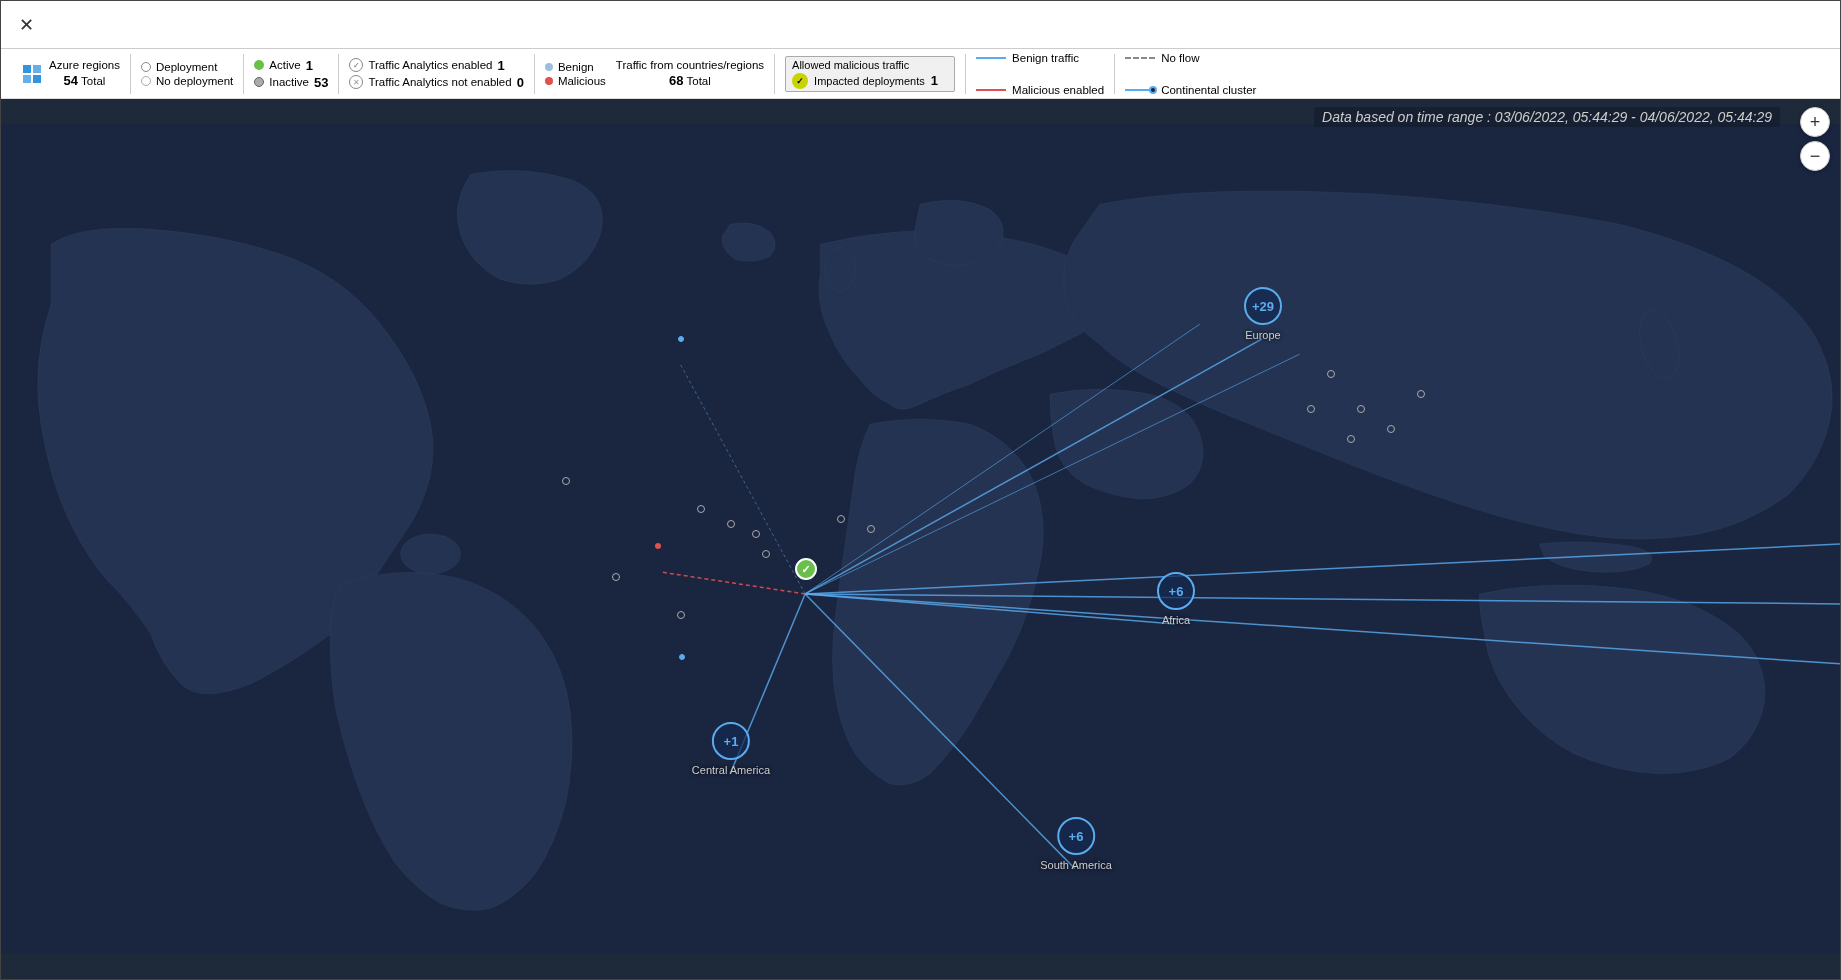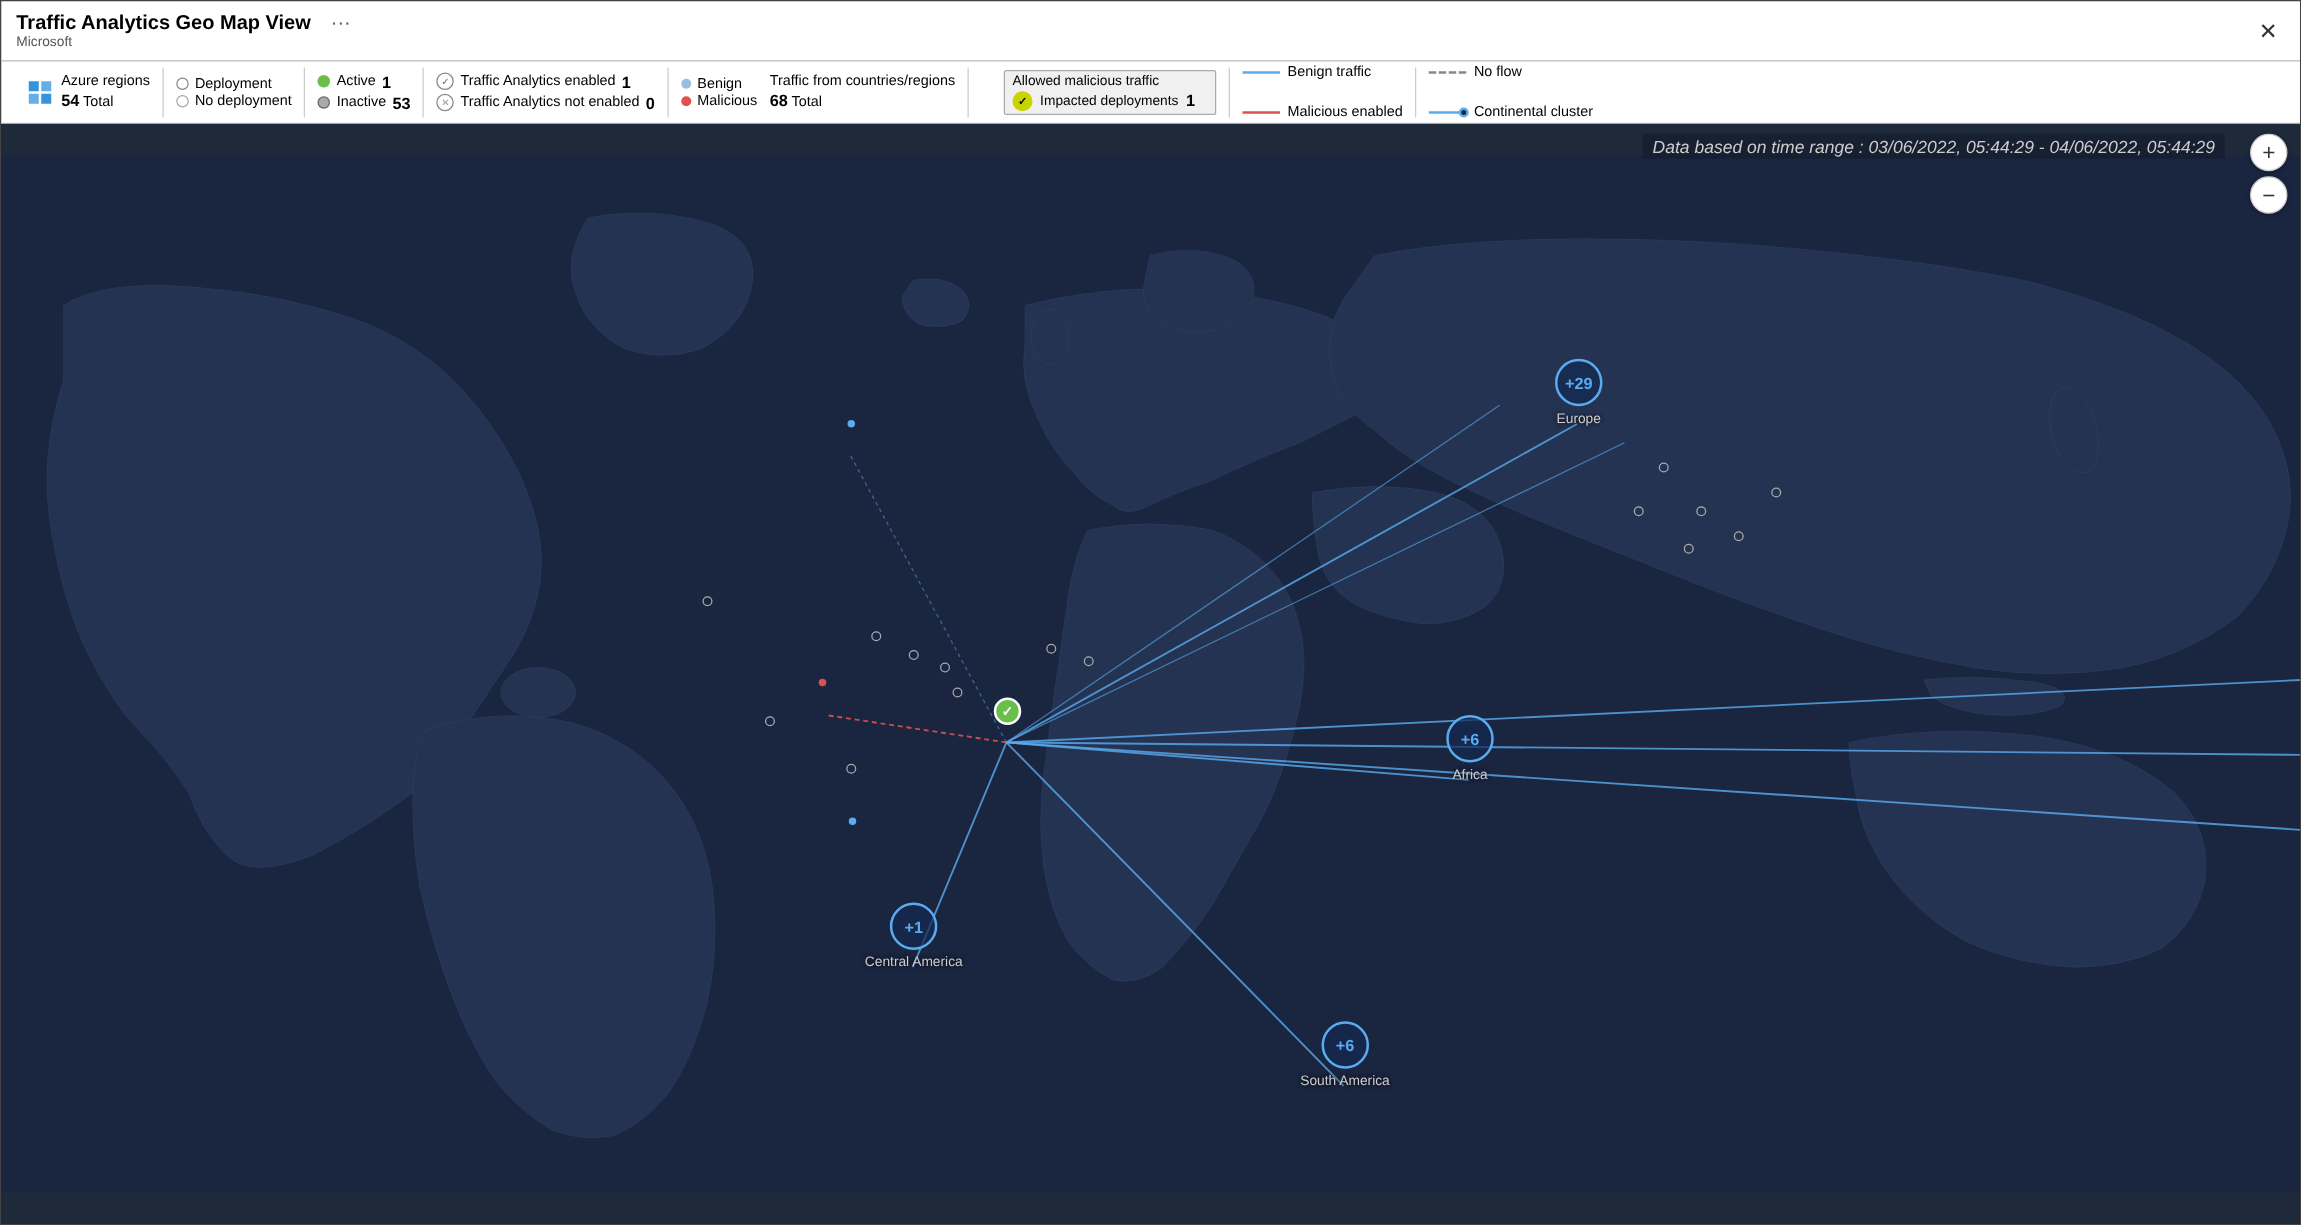--- a/index.html
+++ b/index.html
@@ -60,20 +60,21 @@
       background: #ffffff;
       border-bottom: 1px solid #ddd;
       display: flex;
       align-items: center;
       padding: 4px 10px;
       gap: 0;
       min-height: 50px;
       flex-wrap: nowrap;
       font-size: 11.5px;
       color: #000;
+      text-align: center;
     }
     .tb-section {
       display: flex;
       align-items: center;
       padding: 0 10px;
       border-right: 1px solid #ccc;
       height: 40px;
       gap: 6px;
     }
     .tb-section:last-child { border-right: none; }
@@ -115,21 +116,20 @@
     .legend-box {
       border: 1.5px solid #aaa;
       background: #f0f0f0;
       border-radius: 2px;
       padding: 2px 6px;
       font-size: 11px;
       display: flex;
       flex-direction: column;
       gap: 2px;
       min-width: 170px;
-      margin-left: 18px;
     }
     .legend-row { display: flex; align-items: center; gap: 6px; }
     .impacted-badge {
       background: #c8d400;
       color: #000;
       border-radius: 50%;
       width: 16px; height: 16px;
       display: inline-flex; align-items: center; justify-content: center;
       font-size: 9px; font-weight: 700;
     }
@@ -229,27 +229,20 @@
       height: 100%;
       pointer-events: none;
     }
   </style>
 </head>
 <body>
 
 <div class="window">
 
   <div class="title-bar">
-    <div class="title-left">
-      <div style="display:flex;align-items:center;gap:8px;">
-        <span class="title-text">Traffic Analytics Geo Map View</span>
-        <span class="title-ellipsis">···</span>
-      </div>
-      <span class="title-sub">Microsoft</span>
-    </div>
     <button class="close-btn">✕</button>
   </div>
 
   <div class="toolbar">
 
     <div class="tb-section">
       <div class="tb-icon">
         <svg width="22" height="22" viewBox="0 0 22 22" fill="none">
           <rect x="2" y="2" width="8" height="8" fill="#0078d4" opacity="0.8"></rect>
           <rect x="12" y="2" width="8" height="8" fill="#0078d4" opacity="0.6"></rect>

